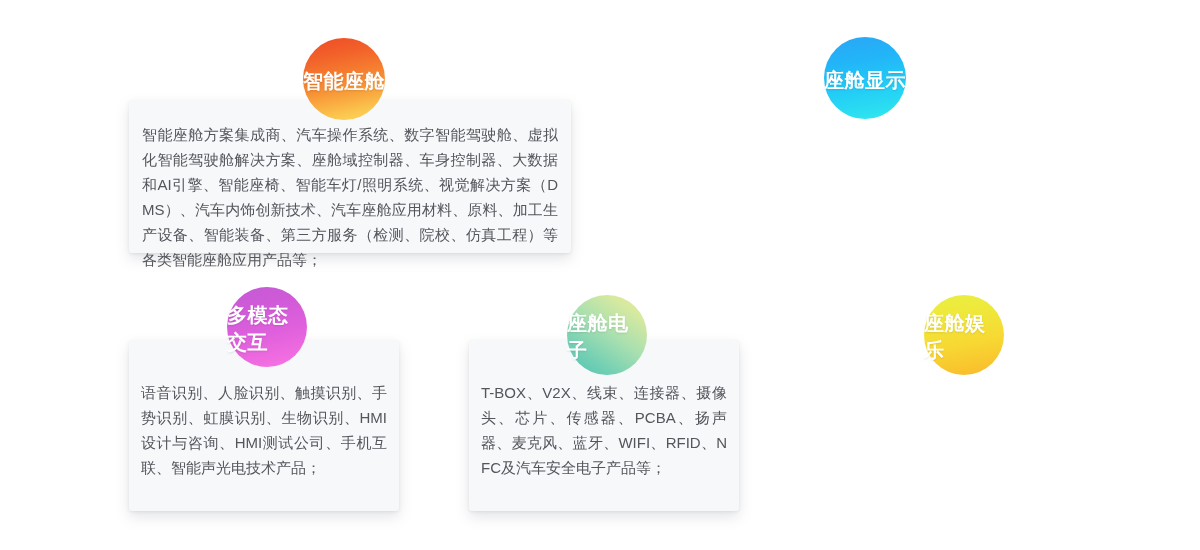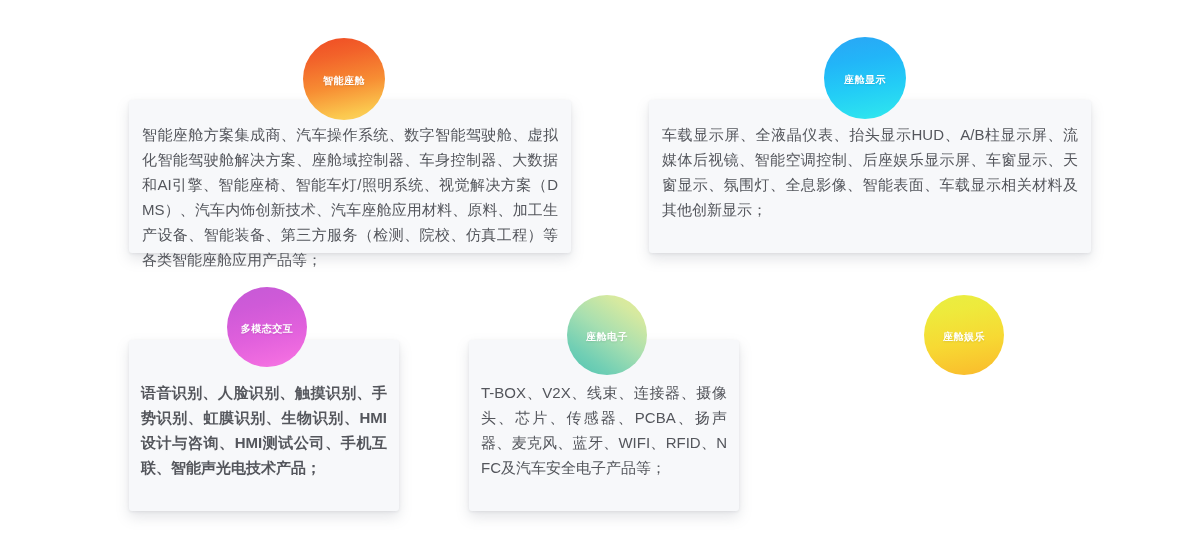--- a/index.html
+++ b/index.html
@@ -55,21 +55,21 @@
   }
 
   
   .badge {
     position: absolute;
     border-radius: 50%;
     display: flex;
     align-items: center;
     justify-content: center;
     color: #ffffff;
-    font-size: 10px;
+    font-size: 20px;
     font-weight: bold;
     letter-spacing: 0.5px;
     text-shadow: 0 1px 2px rgba(0,0,0,0.10);
     z-index: 5;
   }
   .badge-label {
     display: block;
     transform: translateY(2px);
   }
 
@@ -97,28 +97,25 @@
 
 <div id="stage">
 
   <div class="card wide" style="left:129px; top:100px; width:442px; height:153px;">
     <div class="card-body">智能座舱方案集成商、汽车操作系统、数字智能驾驶舱、虚拟化智能驾驶舱解决方案、座舱域控制器、车身控制器、大数据和AI引擎、智能座椅、智能车灯/照明系统、视觉解决方案（DMS）、汽车内饰创新技术、汽车座舱应用材料、原料、加工生产设备、智能装备、第三方服务（检测、院校、仿真工程）等各类智能座舱应用产品等；</div>
   </div>
   <div class="badge g-orange" style="left:303px; top:38px; width:82px; height:82px;">
     <span class="badge-label">智能座舱</span>
   </div>
 
-  <div class="card wide" style="left:649px; top:100px; width:442px; height:153px;">
-    <div class="card-body">车载显示屏、全液晶仪表、抬头显示HUD、A/B柱显示屏、流媒体后视镜、智能空调控制、后座娱乐显示屏、车窗显示、天窗显示、氛围灯、全息影像、智能表面、车载显示相关材料及其他创新显示；</div>
-  </div>
   <div class="badge g-blue" style="left:824px; top:37px; width:82px; height:82px;">
     <span class="badge-label">座舱显示</span>
   </div>
 
-  <div class="card narrow" style="left:129px; top:340px; width:270px; height:171px;font-weight:bold;">
+  <div class="card narrow" style="left:129px; top:340px; width:270px; height:171px;">
     <div class="card-body">语音识别、人脸识别、触摸识别、手势识别、虹膜识别、生物识别、HMI设计与咨询、HMI测试公司、手机互联、智能声光电技术产品；</div>
   </div>
   <div class="badge g-purple" style="left:227px; top:287px; width:80px; height:80px;">
     <span class="badge-label">多模态交互</span>
   </div>
 
   <div class="card narrow" style="left:469px; top:340px; width:270px; height:171px;">
     <div class="card-body">T-BOX、V2X、线束、连接器、摄像头、芯片、传感器、PCBA、扬声器、麦克风、蓝牙、WIFI、RFID、NFC及汽车安全电子产品等；</div>
   </div>
   <div class="badge g-green" style="left:567px; top:295px; width:80px; height:80px;">

